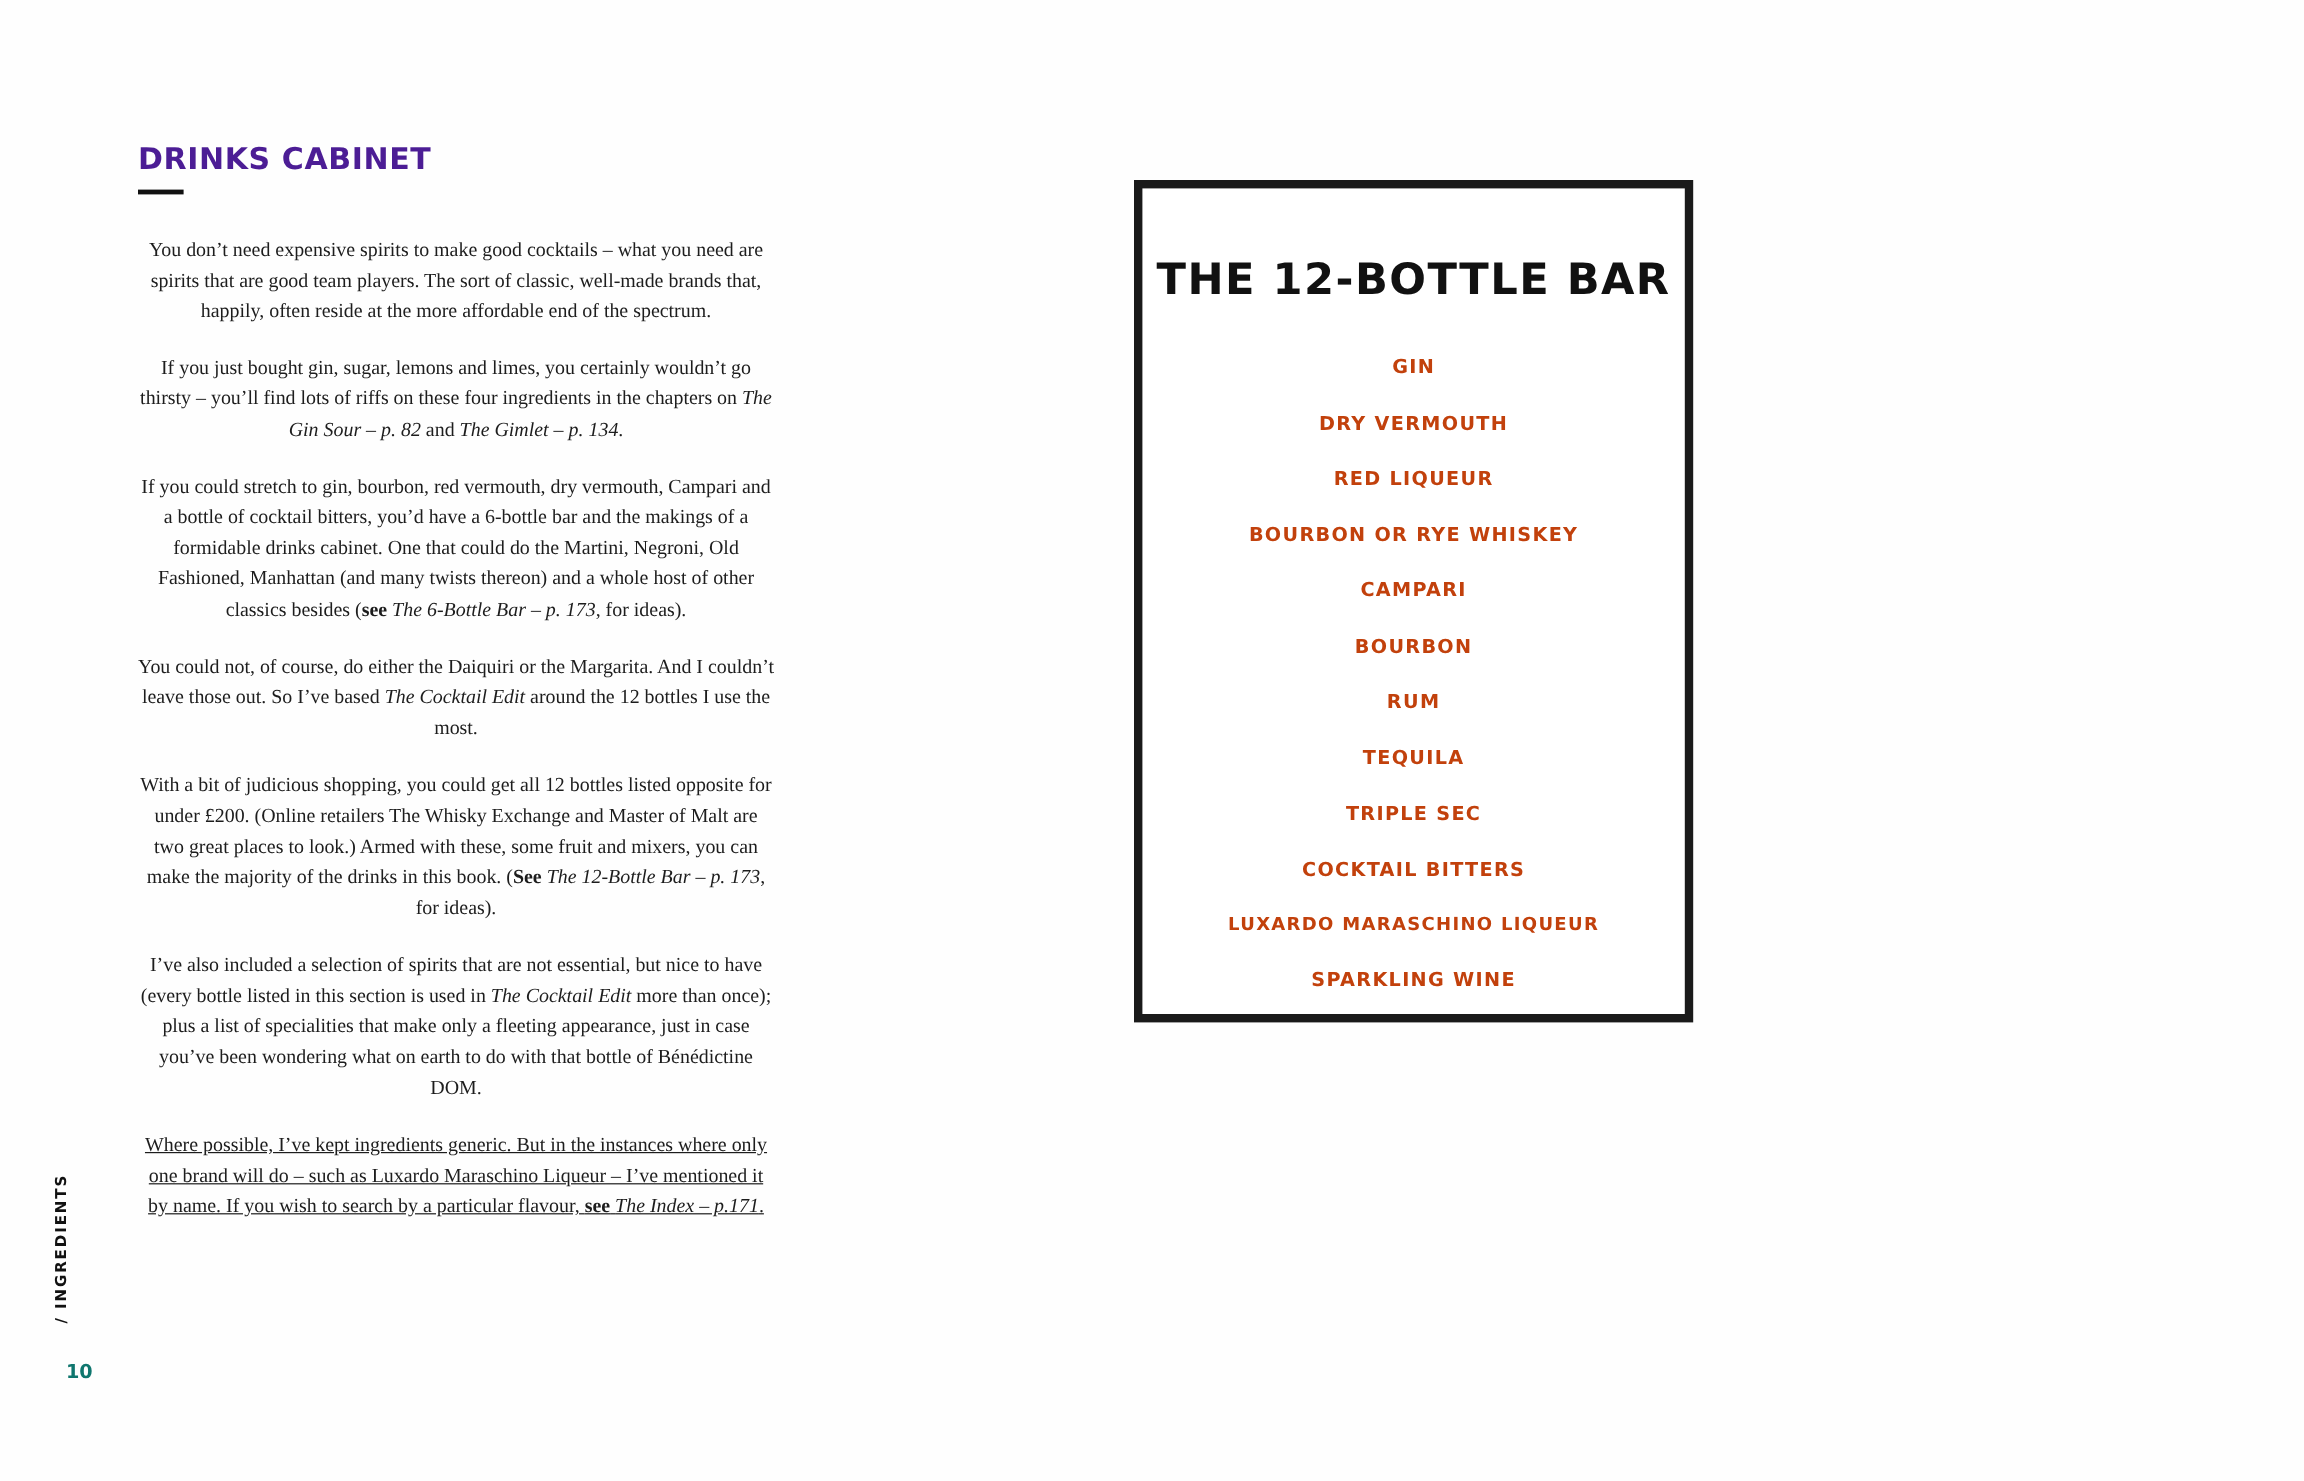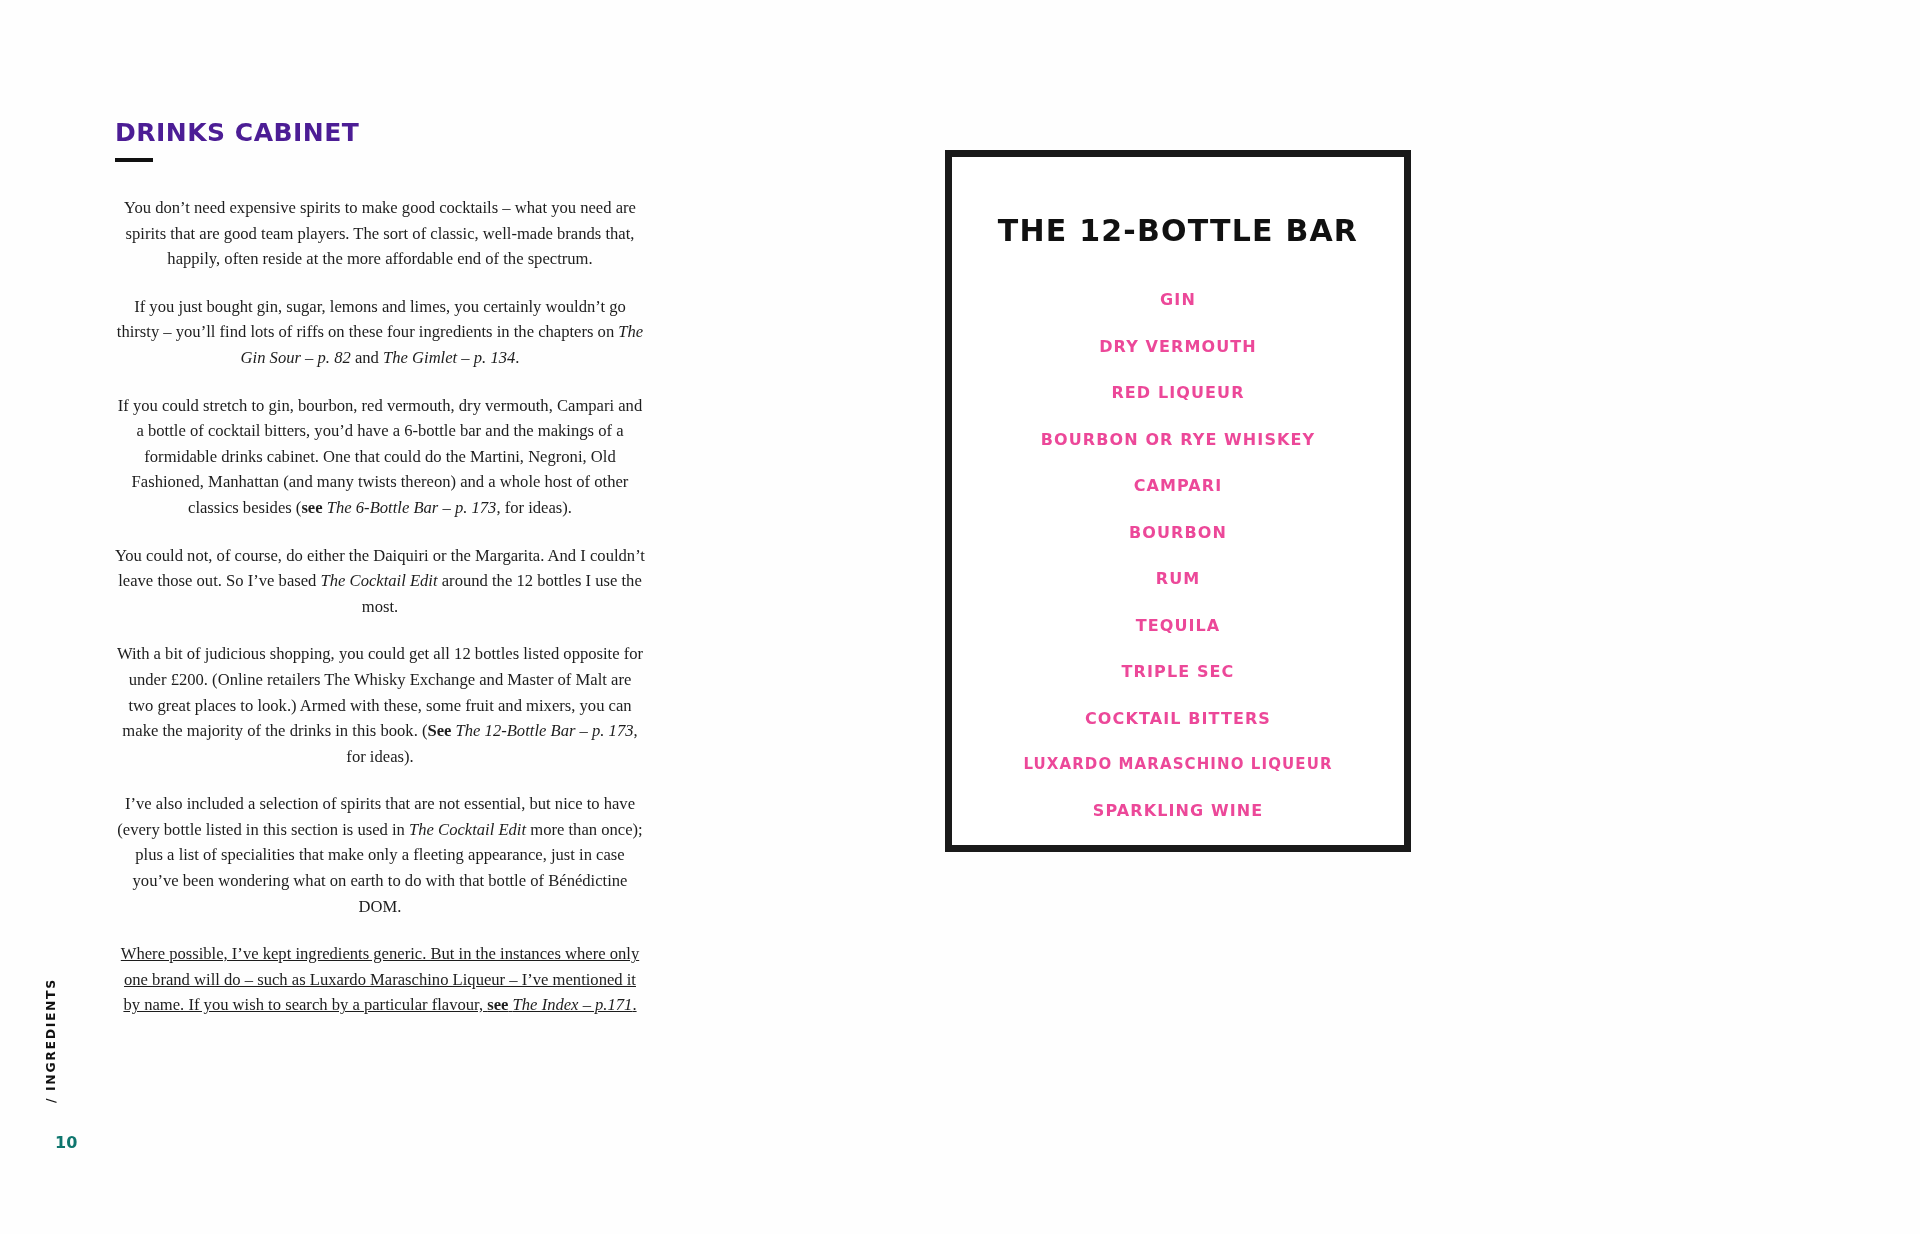--- a/index.html
+++ b/index.html
@@ -93,41 +93,41 @@
     width: 466px;
     height: 702px;
     border: 7px solid #1a1a1a;
     background: #ffffff;
     box-sizing: border-box;
   }
 
   .panel-title {
     font-family: "DejaVu Sans", sans-serif;
     font-weight: bold;
-    font-size: 30px;
+    font-size: 36px;
     letter-spacing: 1.2px;
     text-align: center;
     color: #111111;
     margin: 56px 0 0 0;
     white-space: nowrap;
   }
 
   .bottle-list {
     list-style: none;
     margin: 42px 0 0 0;
     padding: 0 10px;
   }
 
   .bottle-list li {
     font-family: "DejaVu Sans", sans-serif;
     font-weight: bold;
     font-size: 16px;
     letter-spacing: 1.1px;
     text-align: center;
-    color: #ec4899;
+    color: #c2410c;
     margin-bottom: 27.5px;
     white-space: nowrap;
   }
   .bottle-list li:last-child { margin-bottom: 0; }
   .bottle-list li.small { font-size: 15px; }
 </style>
 </head>
 <body>
 
 <div class="page">

